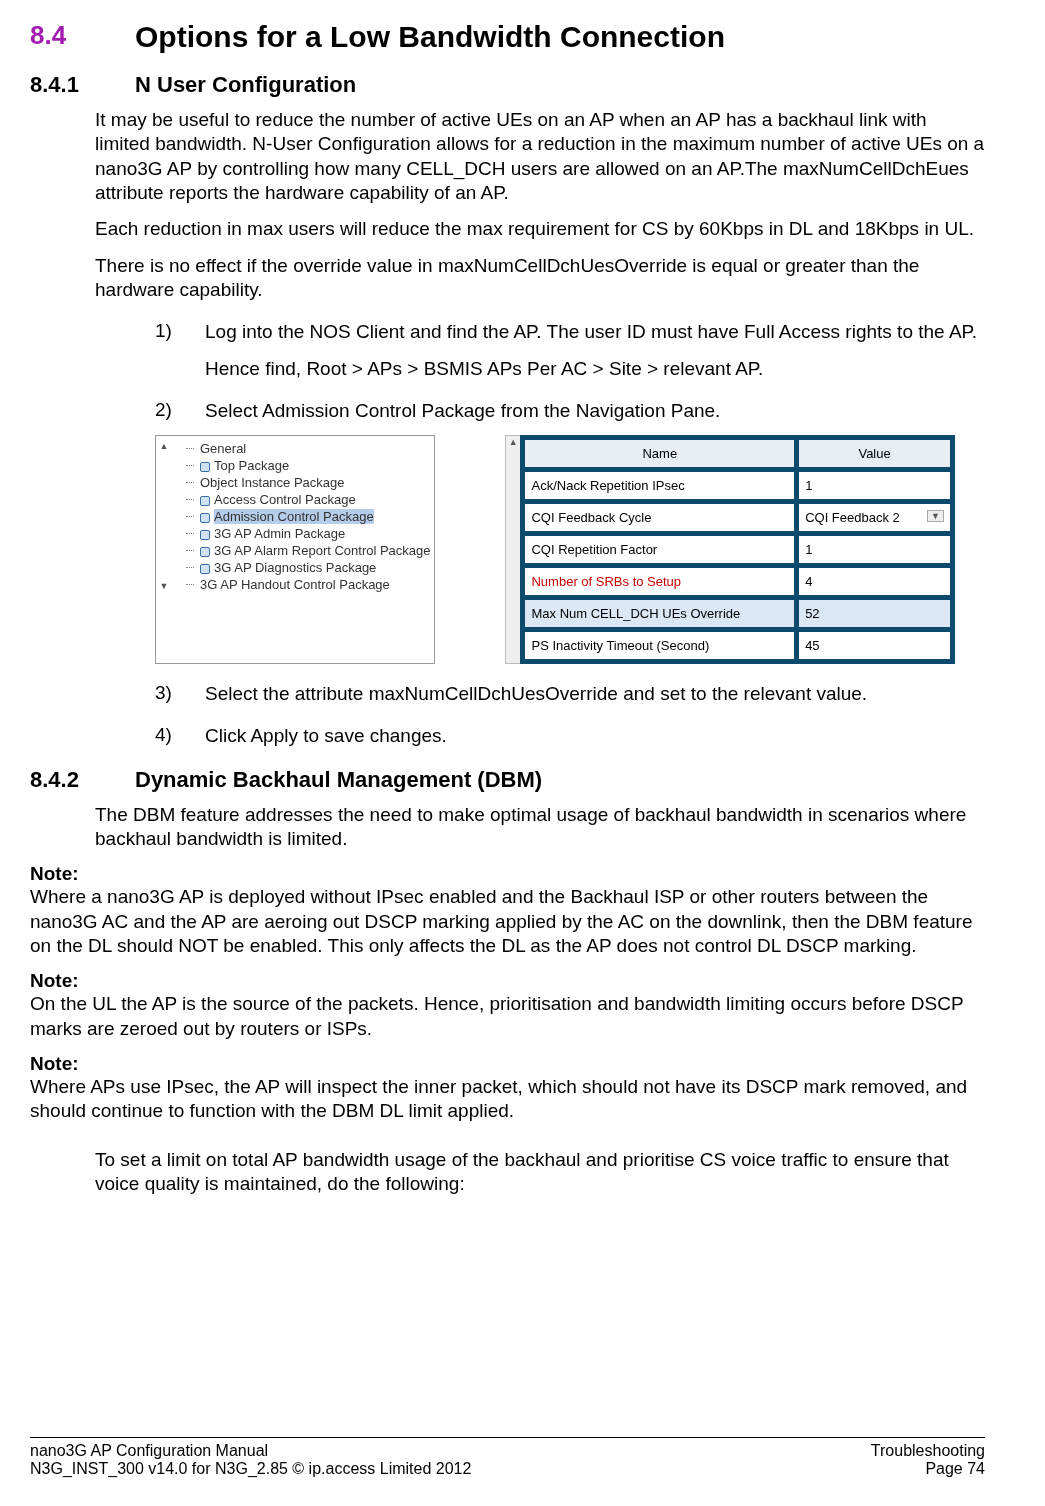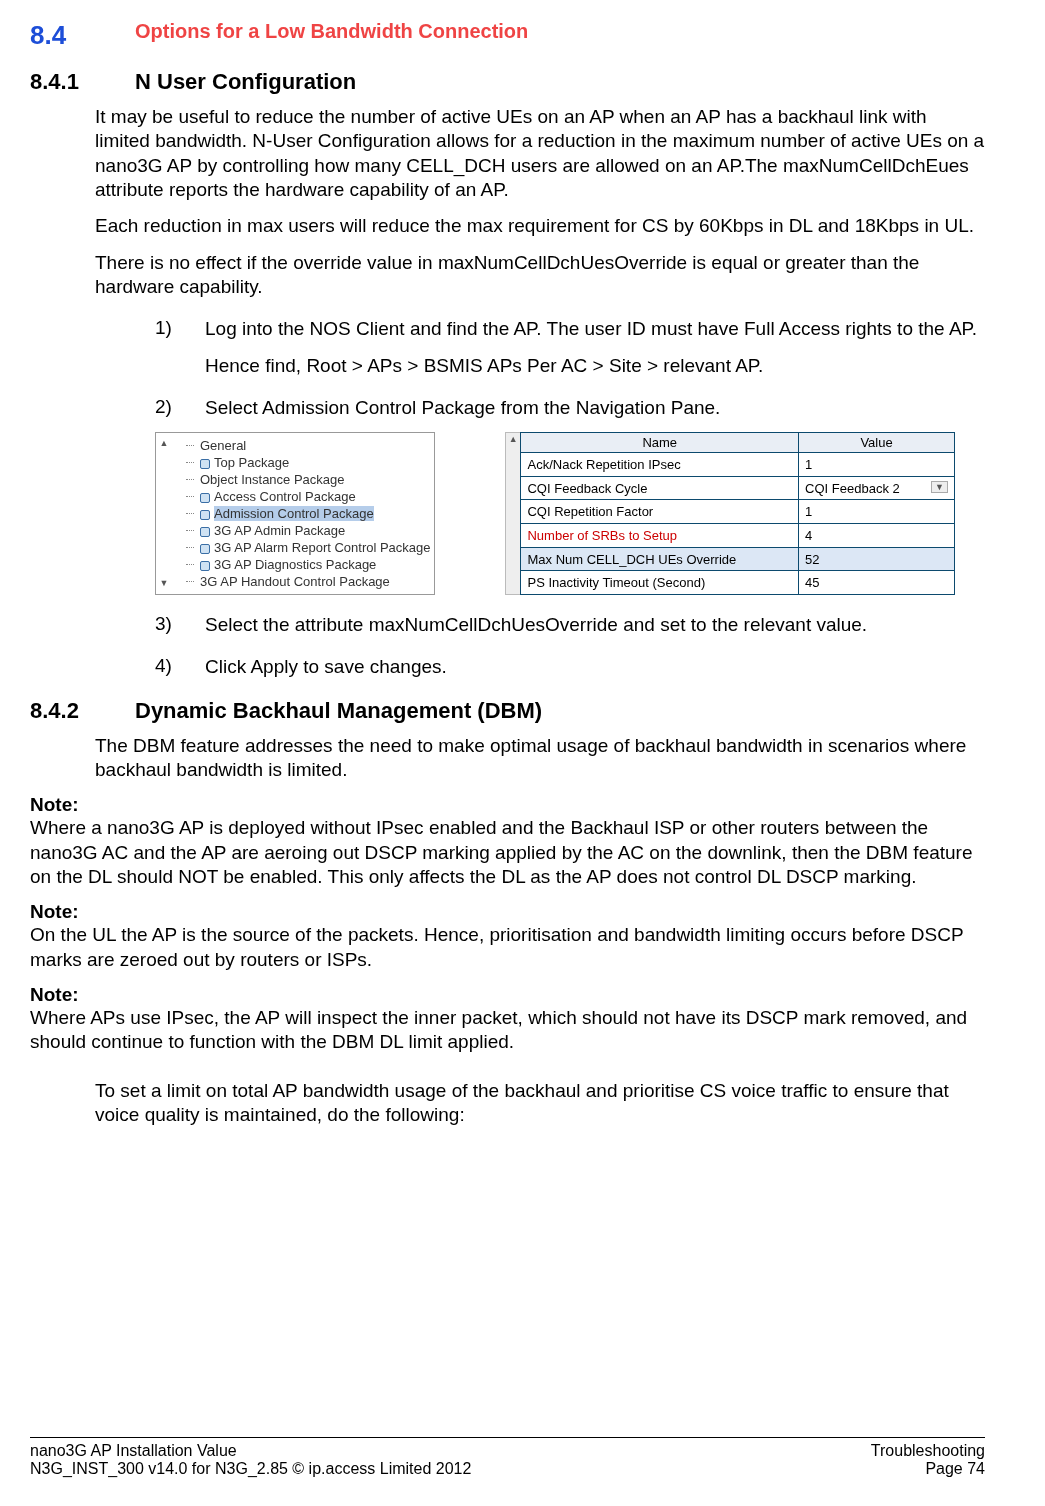--- a/index.html
+++ b/index.html
@@ -14,26 +14,26 @@
   }
   .section-major {
     display: flex;
     margin-bottom: 18px;
   }
   .section-num {
     width: 105px;
     flex-shrink: 0;
     font-size: 26px;
     font-weight: bold;
-    color: #1d4ed8;
+    color: #a21caf;
   }
   .section-title {
-    font-size: 20px;
-    font-weight: bold;
-    color: #ef4444;
+    font-size: 30px;
+    font-weight: bold;
+    color: #000000;
   }
   .subsection {
     display: flex;
     margin-bottom: 10px;
     margin-top: 18px;
   }
   .subsection-num {
     width: 105px;
     flex-shrink: 0;
     font-size: 22px;
@@ -159,24 +159,24 @@
     background:#eee;
     border:1px solid #bbb;
     border-right:none;
   }
   .table-scroll .tree-arrow { padding:2px 0; }
   table.attr {
     border-collapse: collapse;
     width: 100%;
   }
   table.attr th, table.attr td {
-    border: 1px solid #0c4a6e;
+    border: 5px solid #0c4a6e;
     padding: 2px 6px;
     text-align: left;
-    height: 20px;
+    height: 32px;
     background: #fff;
   }
   table.attr th {
     background: #e9eef5;
     font-weight: normal;
     text-align: center;
   }
   table.attr tr.red td:first-child { color: #c00; }
   table.attr tr.sel td { background: #dce7f5; }
   .dd-arrow {
@@ -315,20 +315,20 @@
 </div>
 <div class="note-row">
   <div class="note-label">Note:</div>
   <div class="note-text">Where APs use IPsec, the AP will inspect the inner packet, which should not have its DSCP mark removed, and should continue to function with the DBM DL limit applied.</div>
 </div>
 
 <div class="body-text" style="margin-top:24px">To set a limit on total AP bandwidth usage of the backhaul and prioritise CS voice traffic to ensure that voice quality is maintained, do the following:</div>
 
 <div class="footer">
   <div>
-    <div>nano3G AP Installation Value</div>
+    <div>nano3G AP Configuration Manual</div>
     <div>N3G_INST_300 v14.0 for N3G_2.85 © ip.access Limited 2012</div>
   </div>
   <div class="fr">
     <div>Troubleshooting</div>
     <div>Page 74</div>
   </div>
 </div>
 
 </body></html>

